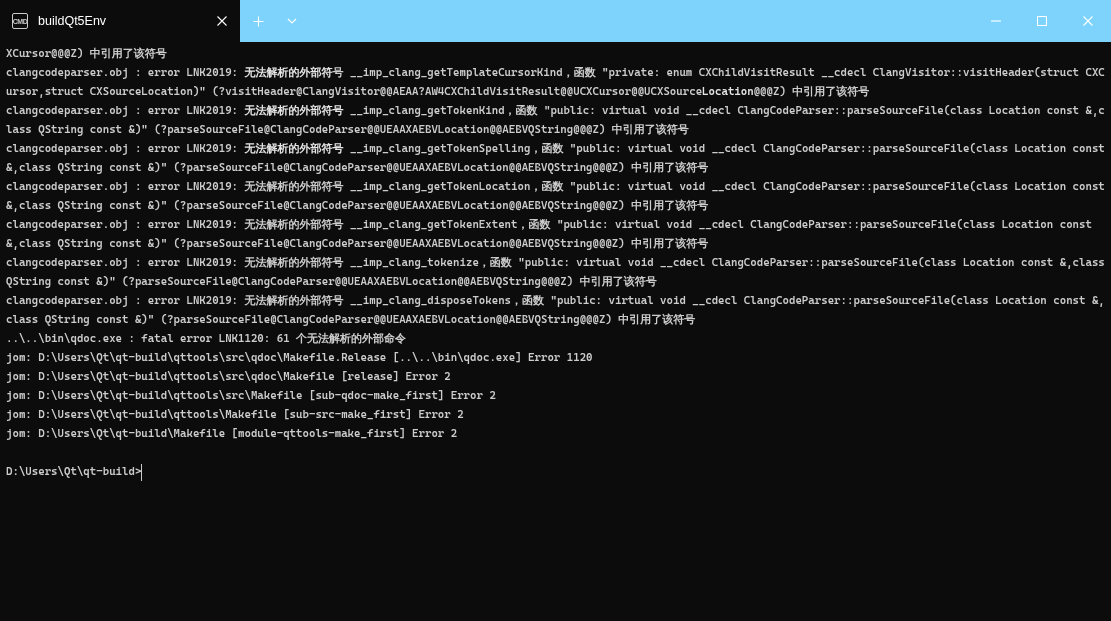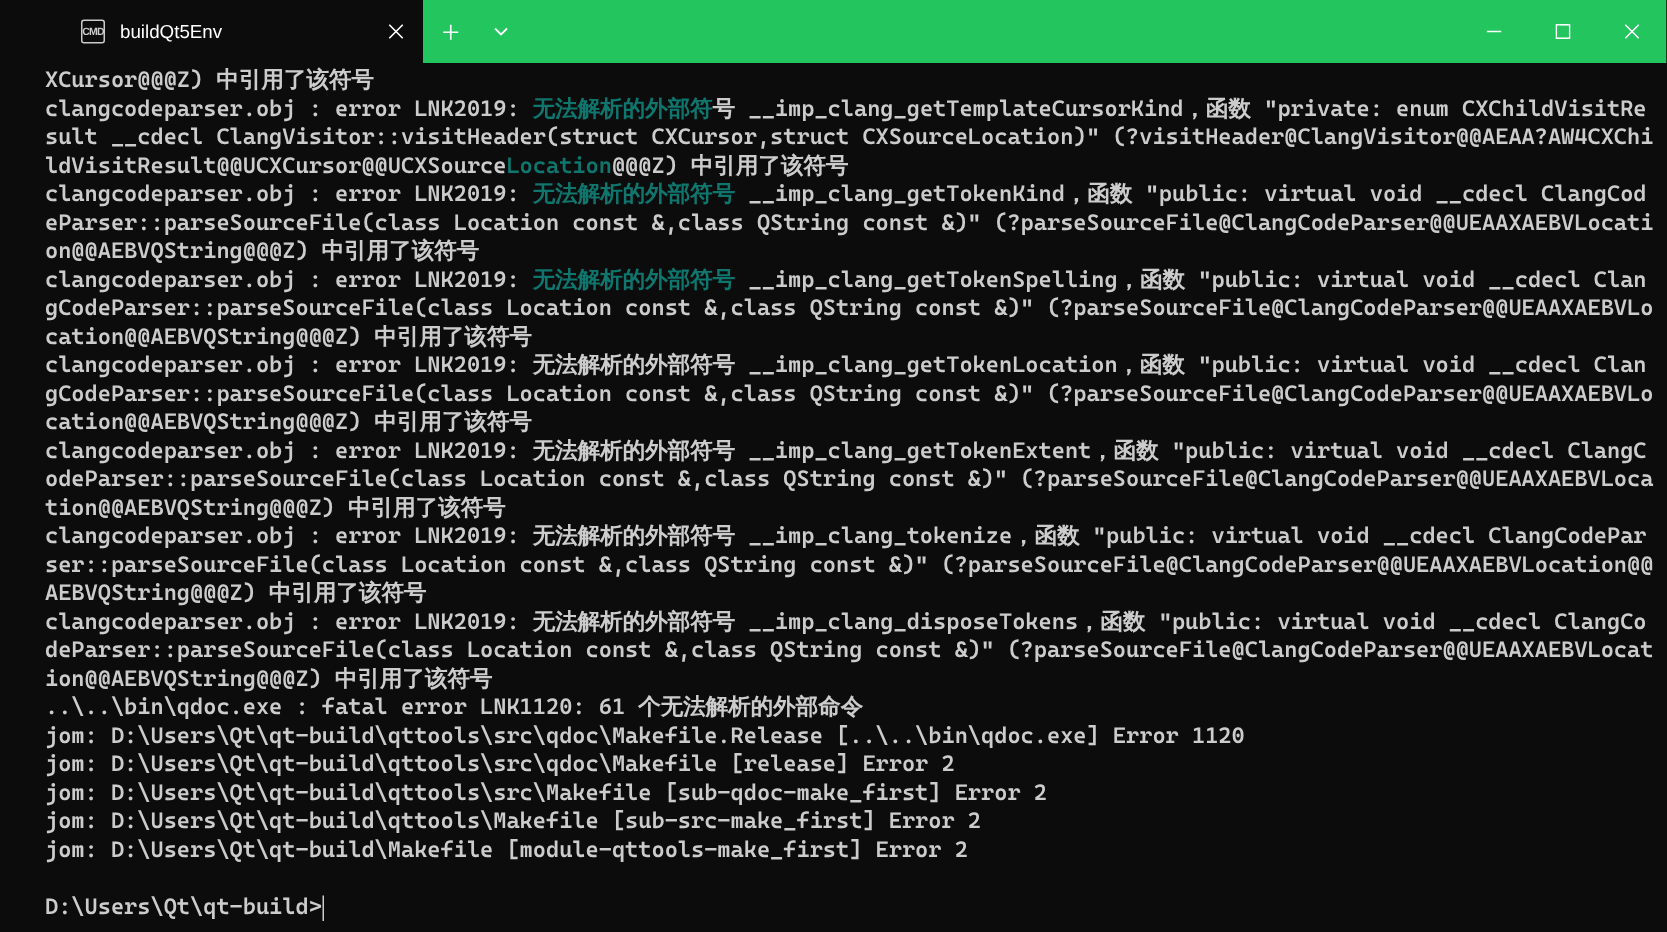--- a/index.html
+++ b/index.html
@@ -11,25 +11,24 @@
       font-family: 'Segoe UI', Tahoma, sans-serif;
       background: #0c0c0c;
       width: 1111px;
       height: 621px;
       overflow: hidden;
       display: flex;
       flex-direction: column;
     }
     .titlebar {
       height: 42px;
-      background: #22c55e;
+      background: #7dd3fc;
       display: flex;
       align-items: stretch;
       user-select: none;
-      margin-left: 42px;
     }
     .tab {
       background: #0c0c0c;
       display: flex;
       align-items: center;
       padding: 0 10px 0 12px;
       min-width: 240px;
       height: 100%;
       gap: 10px;
       position: relative;
@@ -88,31 +87,30 @@
       display: flex;
       align-items: center;
       justify-content: center;
       color: #ffffff;
     }
     .terminal {
       flex: 1;
       background: #0c0c0c;
       padding: 2px 6px;
       font-family: 'Cascadia Mono', 'Consolas', monospace;
-      font-size: 15px;
+      font-size: 11px;
       line-height: 19px;
       color: #cccccc;
       overflow: hidden;
       white-space: pre-wrap;
       word-break: break-all;
       font-weight: 600;
-      margin-left: 24px;
     }
     .err-yellow {
-      color: #0f766e;
+      color: #e5e5e5;
     }
     .prompt-line {
       display: flex;
       align-items: flex-end;
     }
     .cursor {
       display: inline-block;
       width: 1px;
       height: 17px;
       background: #cccccc;

